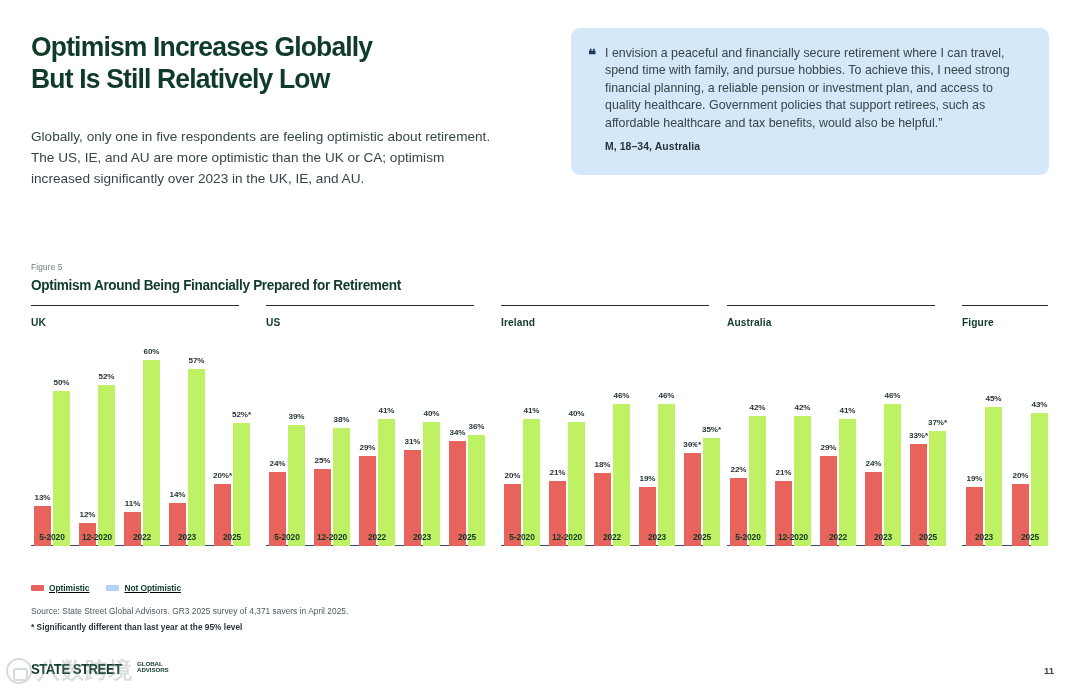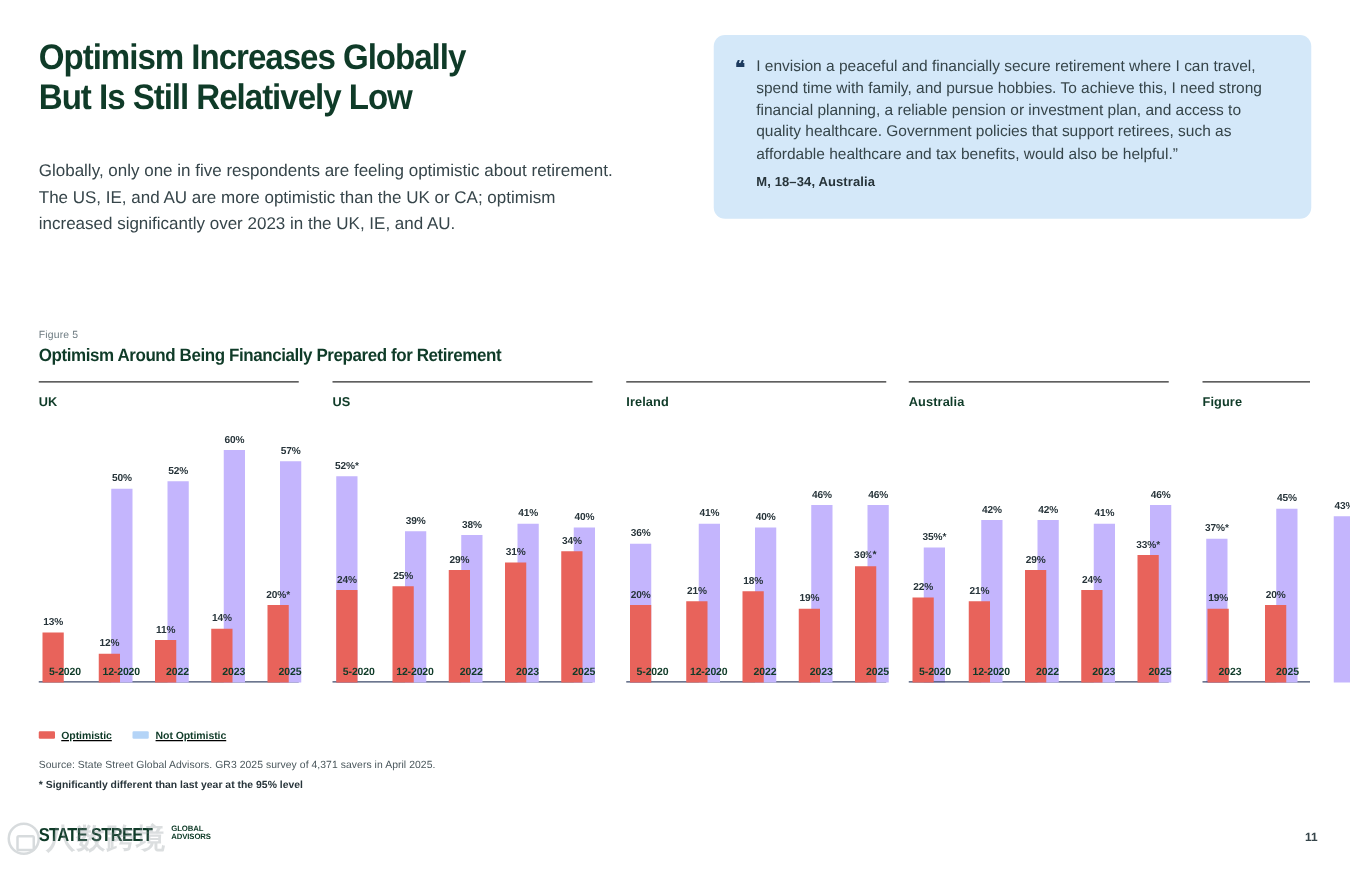--- a/index.html
+++ b/index.html
@@ -76,21 +76,21 @@
   }
   .baseline {
     position: absolute; left: 0; bottom: 24px; height: 1.4px;
     width: 100%; background: #3D4A6B;
   }
   .group { position: absolute; bottom: 24px; }
   .bar {
     position: absolute; bottom: 0; width: 17px;
   }
   .bar.opt  { background: #E8635B; left: 0; }
-  .bar.nopt { background: #c4b5fd; left: 19px; margin-left: 36px; }
+  .bar.nopt { background: #bef264; left: 19px; }
   .bar-val {
     position: absolute; left: 50%; transform: translateX(-50%);
     top: -13px; white-space: nowrap;
     font-size: 8.1px; font-weight: 700; color: #27343A; letter-spacing: -0.1px;
   }
   .tick {
     position: absolute; bottom: 4px; left: 18px;
     transform: translateX(-50%); white-space: nowrap;
     font-size: 8.4px; font-weight: 700; color: #0F3B28; letter-spacing: -0.1px;
   }
@@ -219,21 +219,21 @@
             </div>
             <div class="bar nopt" style="height: 176.516px;">
               <span class="bar-val">57%</span>
             </div>
             <div class="tick" style="left: 18px;">2023</div>
           </div>
           <div class="group" style="left: 183px; width: 36px; height: 192px;">
             <div class="bar opt" style="height: 61.9355px;">
               <span class="bar-val">20%*</span>
             </div>
-            <div class="bar nopt" style="height: 165px;">
+            <div class="bar nopt" style="height: 123px;">
               <span class="bar-val">52%*</span>
             </div>
             <div class="tick" style="left: 18px;">2025</div>
           </div>
         </div>
       </div>
       <div class="panel" style="left: 266px; width: 208px;">
         <div class="panel-rule"></div>
         <div class="panel-name">US</div>
         <div class="plot" style="width: 208px; height: 229px;">

